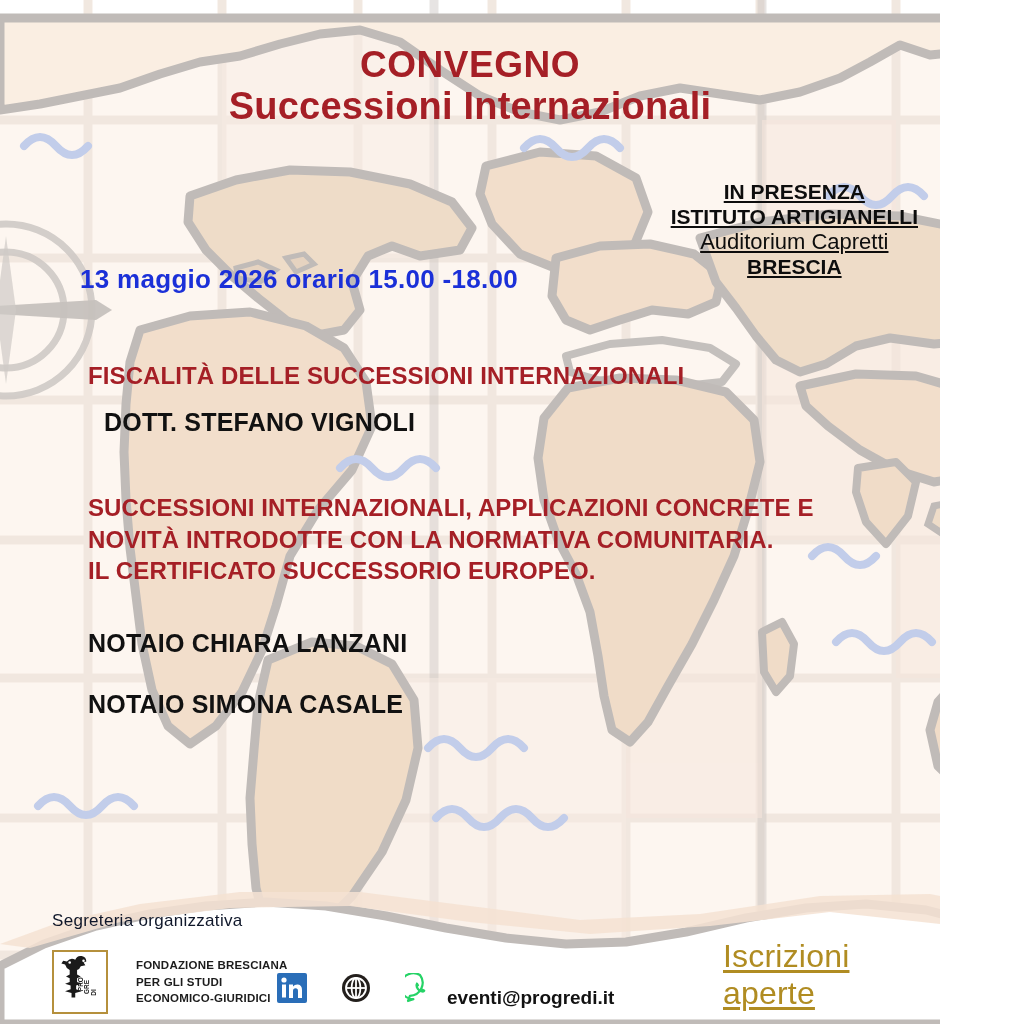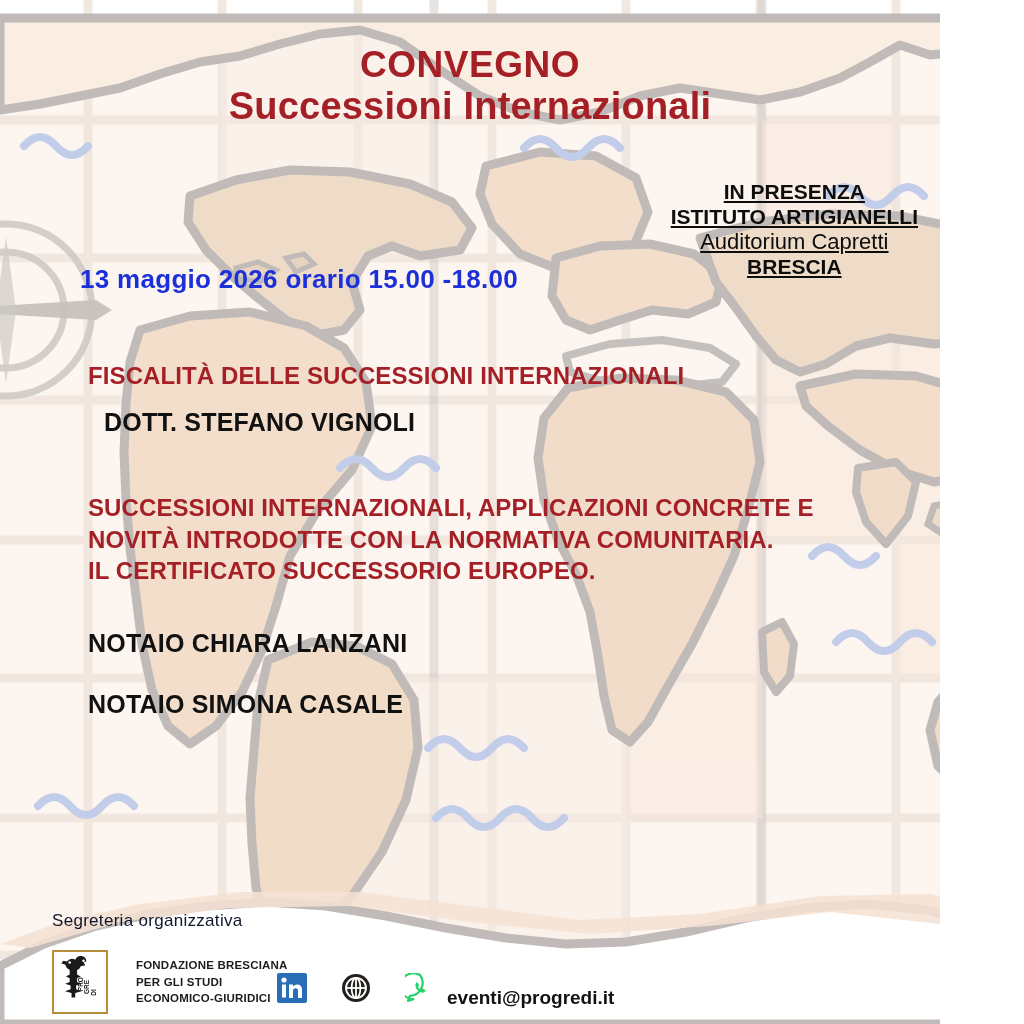--- a/index.html
+++ b/index.html
@@ -374,15 +374,16 @@
       <svg class="social-ico" viewBox="0 0 30 30">
         <path d="M15,2 a13,13 0 1 0 -6.6,24.2 L3,28 l1.9,-5.2 A13,13 0 0 0 15,2 Z" fill="#ffffff" stroke="#25d366" stroke-width="2.2" stroke-linejoin="round"></path>
         <path d="M11.2,9.6 q1.1,-0.5 1.7,0.3 l1.1,2 q0.3,0.6 -0.3,1.1 l-0.8,0.7
                  q0.9,2.2 3.1,3.2 l0.7,-0.9 q0.5,-0.6 1.2,-0.3 l2,1 q0.8,0.5 0.3,1.6
                  q-0.8,1.7 -3.2,1.3 q-4.3,-0.8 -6.2,-5.1 q-1,-2.4 0.4,-4.9 Z" fill="#25d366"></path>
       </svg>
     </div>
 
     <div class="abs" id="email-link">eventi@progredi.it</div>
 
+    <div class="abs" id="registration-open">Iscrizioni aperte</div>
 
   </div>
 </div>
 
 </body></html>

